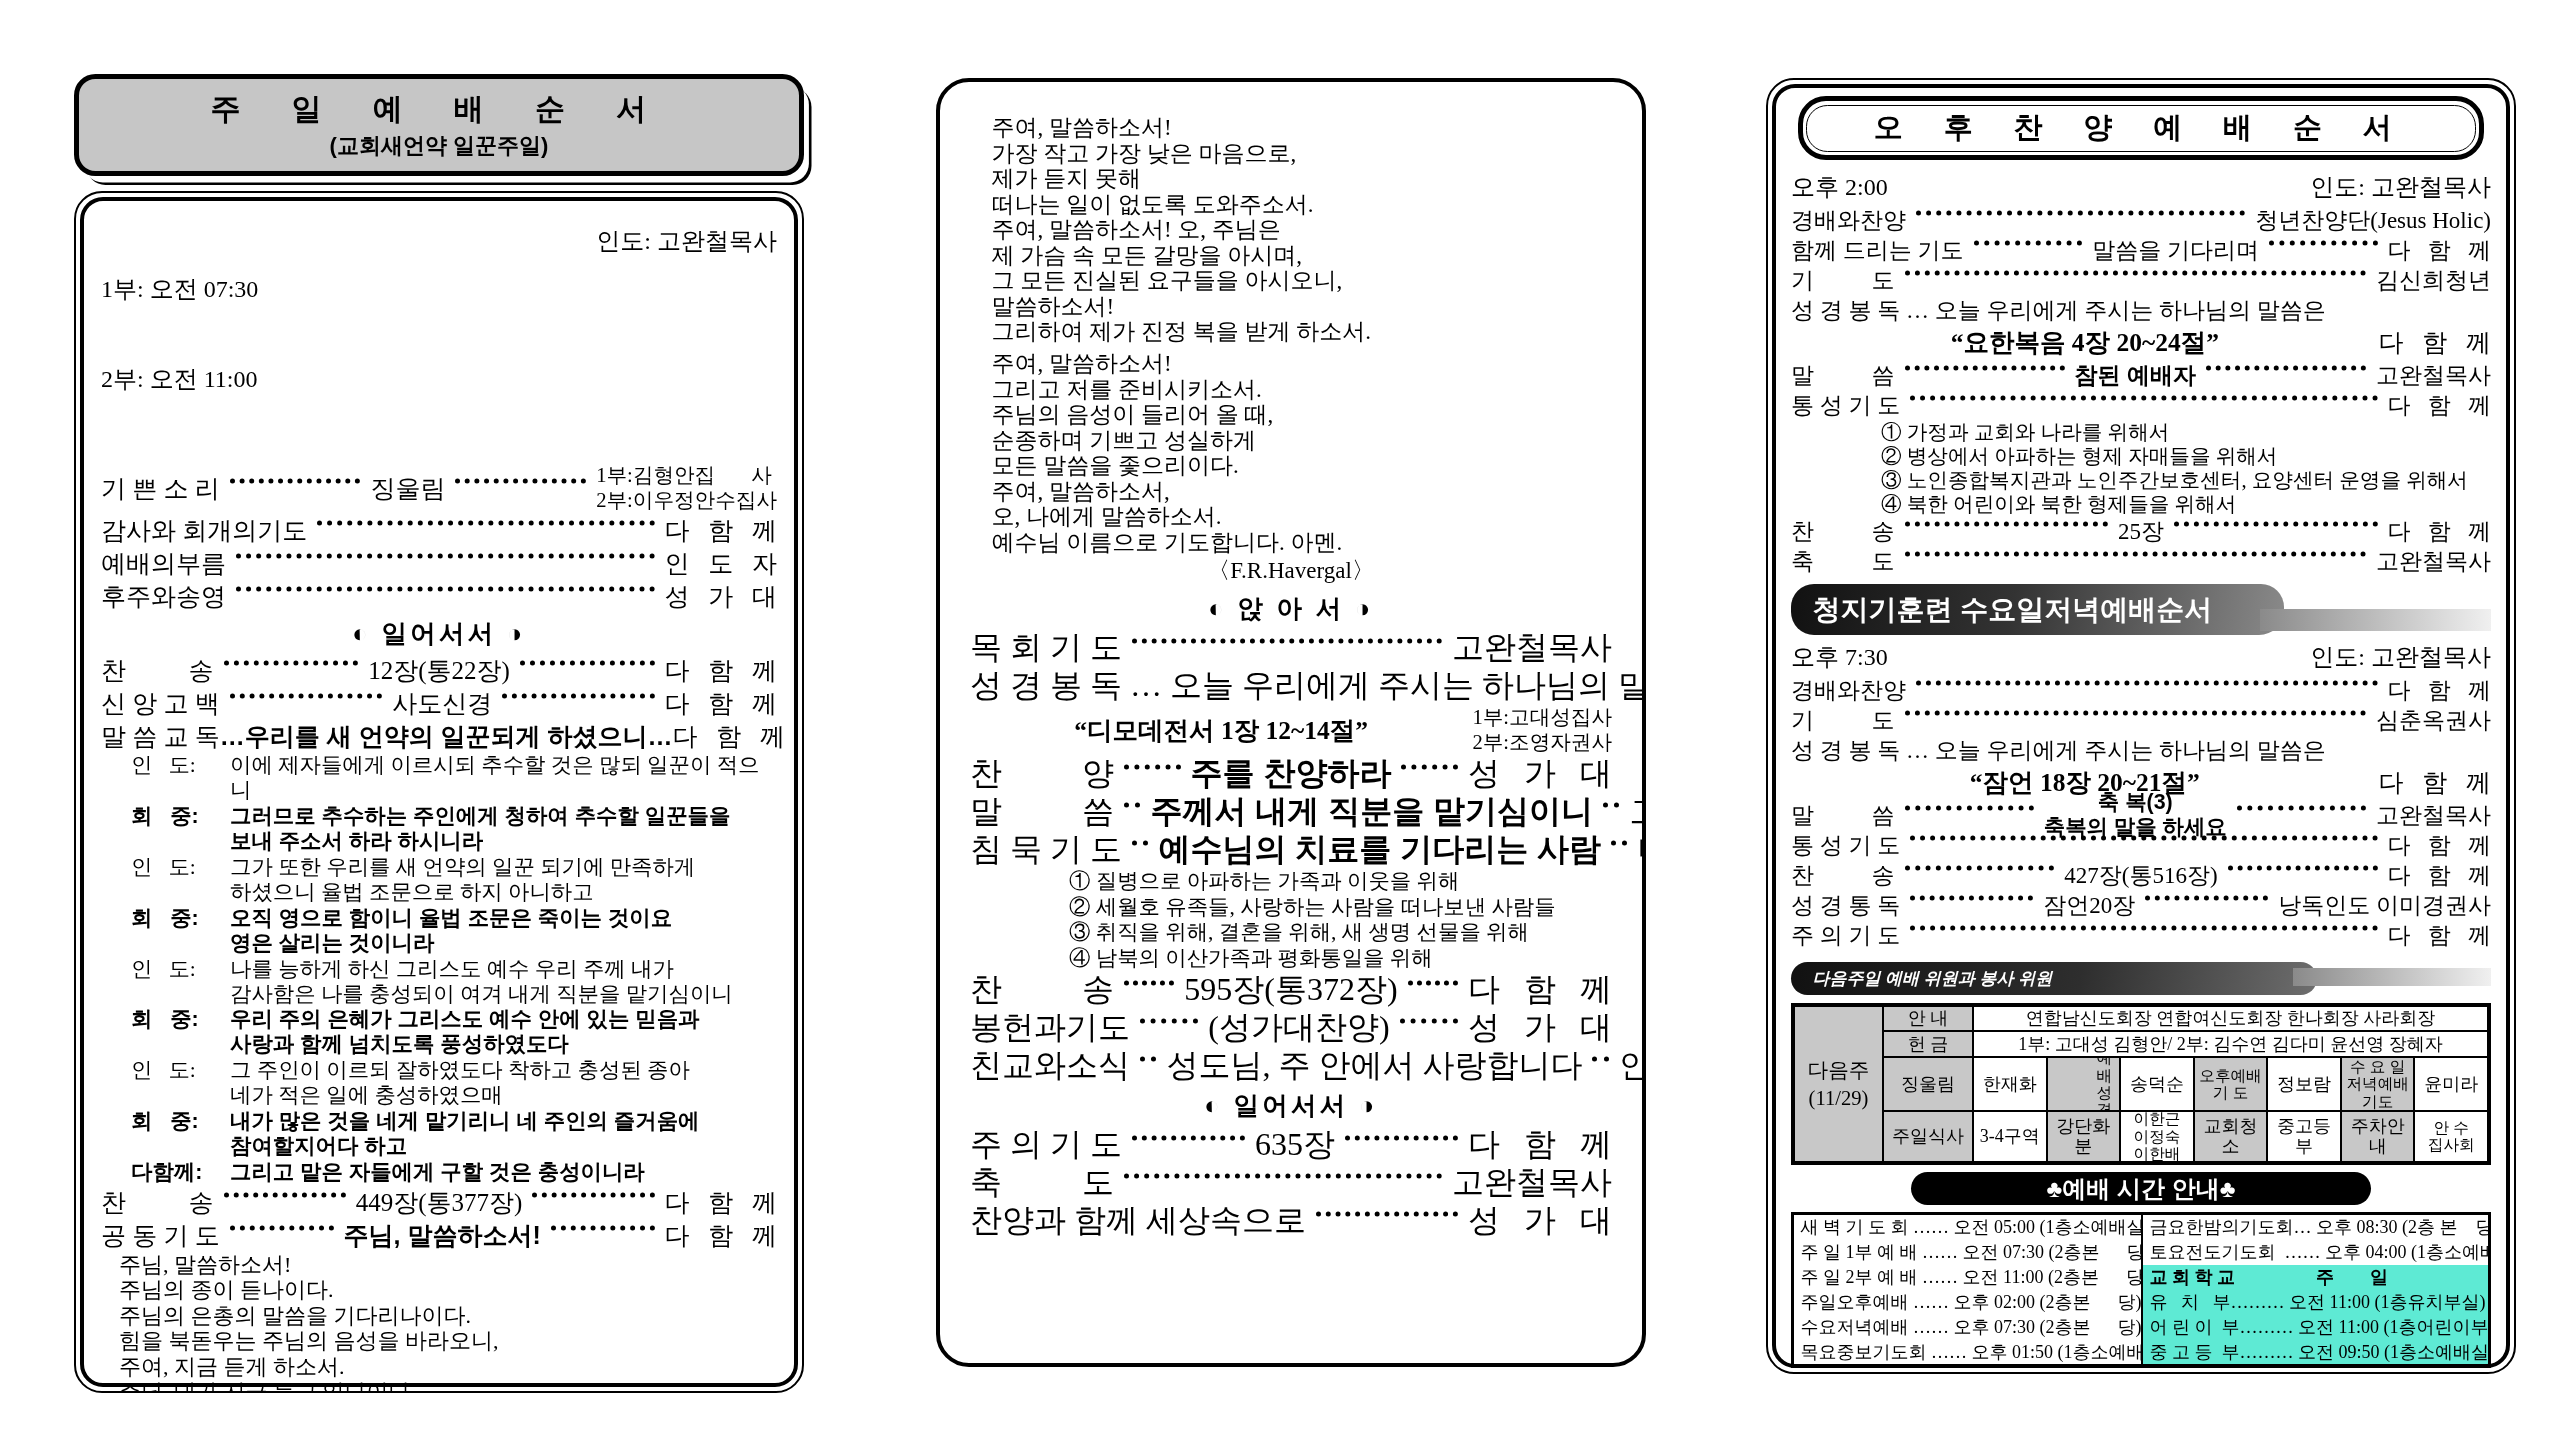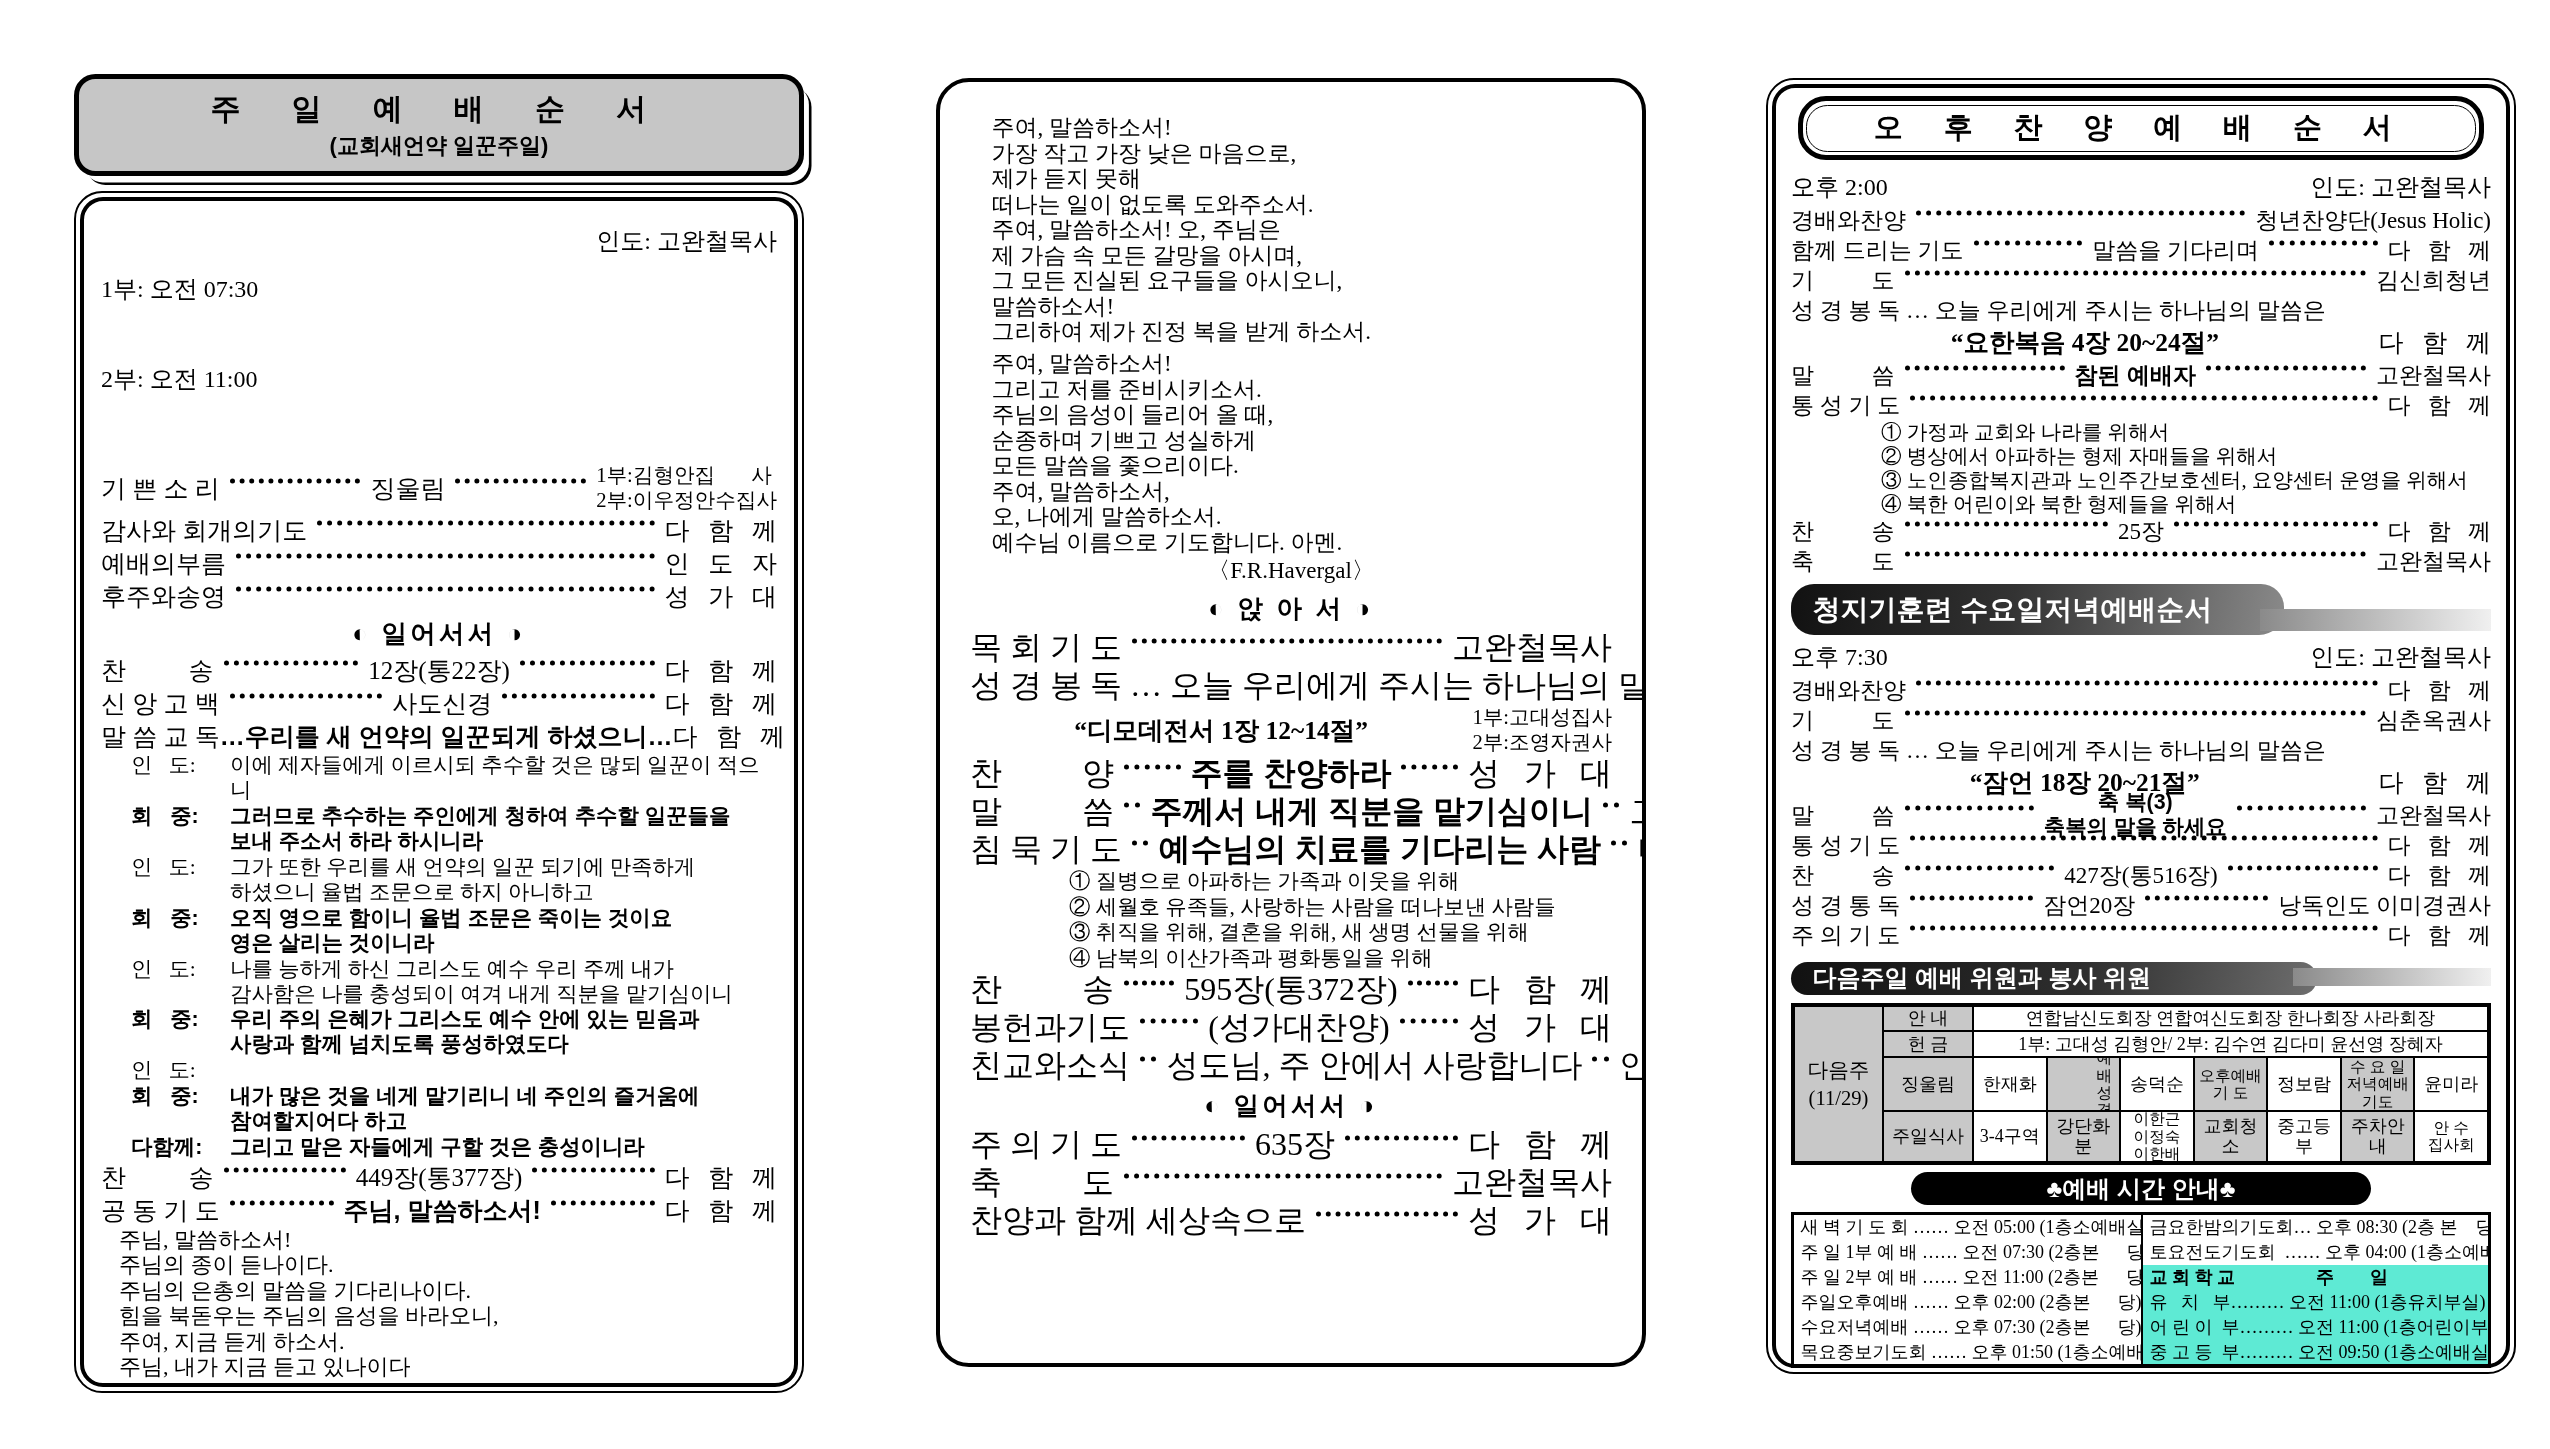--- a/index.html
+++ b/index.html
@@ -62,21 +62,21 @@
   #p3 .num{margin-left:90px;font-size:20.6px;line-height:24px;}
   #p3 .timeshdr{font-size:24px;margin-bottom:3.3px;}
   #p3 .leader{padding-top:0;}
   .banner{position:relative;height:51px;margin:8.2px 0 6.6px 0;}
   .bshape{position:absolute;left:0;top:0;height:51px;width:493px;background:linear-gradient(100deg,#111 0%,#333 45%,#8a8a8a 100%);
           border-radius:23px 23px 25px 23px;display:flex;align-items:center;padding-left:21.4px;box-sizing:border-box;}
   .btext{color:#fff;font-weight:bold;font-size:28px;white-space:pre;font-family:"Liberation Sans","DejaVu Sans",sans-serif;}
   .btail{position:absolute;left:469px;right:0;top:25px;height:21.4px;background:linear-gradient(to right,#8a8a8a,#f0f0f0);}
   .banner.small{height:33px;margin:11.5px 0 8.2px 0;}
   .banner.small .bshape{height:33px;width:526px;border-radius:16.4px;background:linear-gradient(100deg,#111 0%,#2e2e2e 55%,#6e6e6e 100%);}
-  .banner.small .btext{font-size:24px;}
+  .banner.small .btext{font-size:17px;font-style:italic;}
   .banner.small .btail{top:6.6px;height:18px;left:502px;}
 
   
   .ctab{border:3.3px solid #000;display:grid;grid-template-columns:89px 90px repeat(7,1fr);
         grid-template-rows:25px 26px 54px 51px;margin-top:1.6px;}
   .cc{border:1.6px solid #000;display:flex;align-items:center;justify-content:center;text-align:center;
       font-size:18px;white-space:pre-line;line-height:20px;overflow:hidden;}
   .cc.gray{background:#c8c8c8;}
   .cc.sm{font-size:15.6px;line-height:17.3px;font-family:"Liberation Sans","DejaVu Sans",sans-serif;}
   .cc.val{font-size:18px;}
@@ -144,20 +144,22 @@
             <span class="sx">나를 능하게 하신 그리스도 예수 우리 주께 내가
 감사함은 나를 충성되이 여겨 내게 직분을 맡기심이니</span>
           </div>
           <div class="sub b">
             <span class="spk">회   중:</span>
             <span class="sx">우리 주의 은혜가 그리스도 예수 안에 있는 믿음과
 사랑과 함께 넘치도록 풍성하였도다</span>
           </div>
           <div class="sub">
             <span class="spk">인   도:</span>
+            <span class="sx">그 주인이 이르되 잘하였도다 착하고 충성된 종아
+네가 적은 일에 충성하였으매</span>
           </div>
           <div class="sub b">
             <span class="spk">회   중:</span>
             <span class="sx">내가 많은 것을 네게 맡기리니 네 주인의 즐거움에
 참여할지어다 하고</span>
           </div>
           <div class="sub b">
             <span class="spk">다함께:</span>
             <span class="sx">그리고 맡은 자들에게 구할 것은 충성이니라</span>
           </div>

